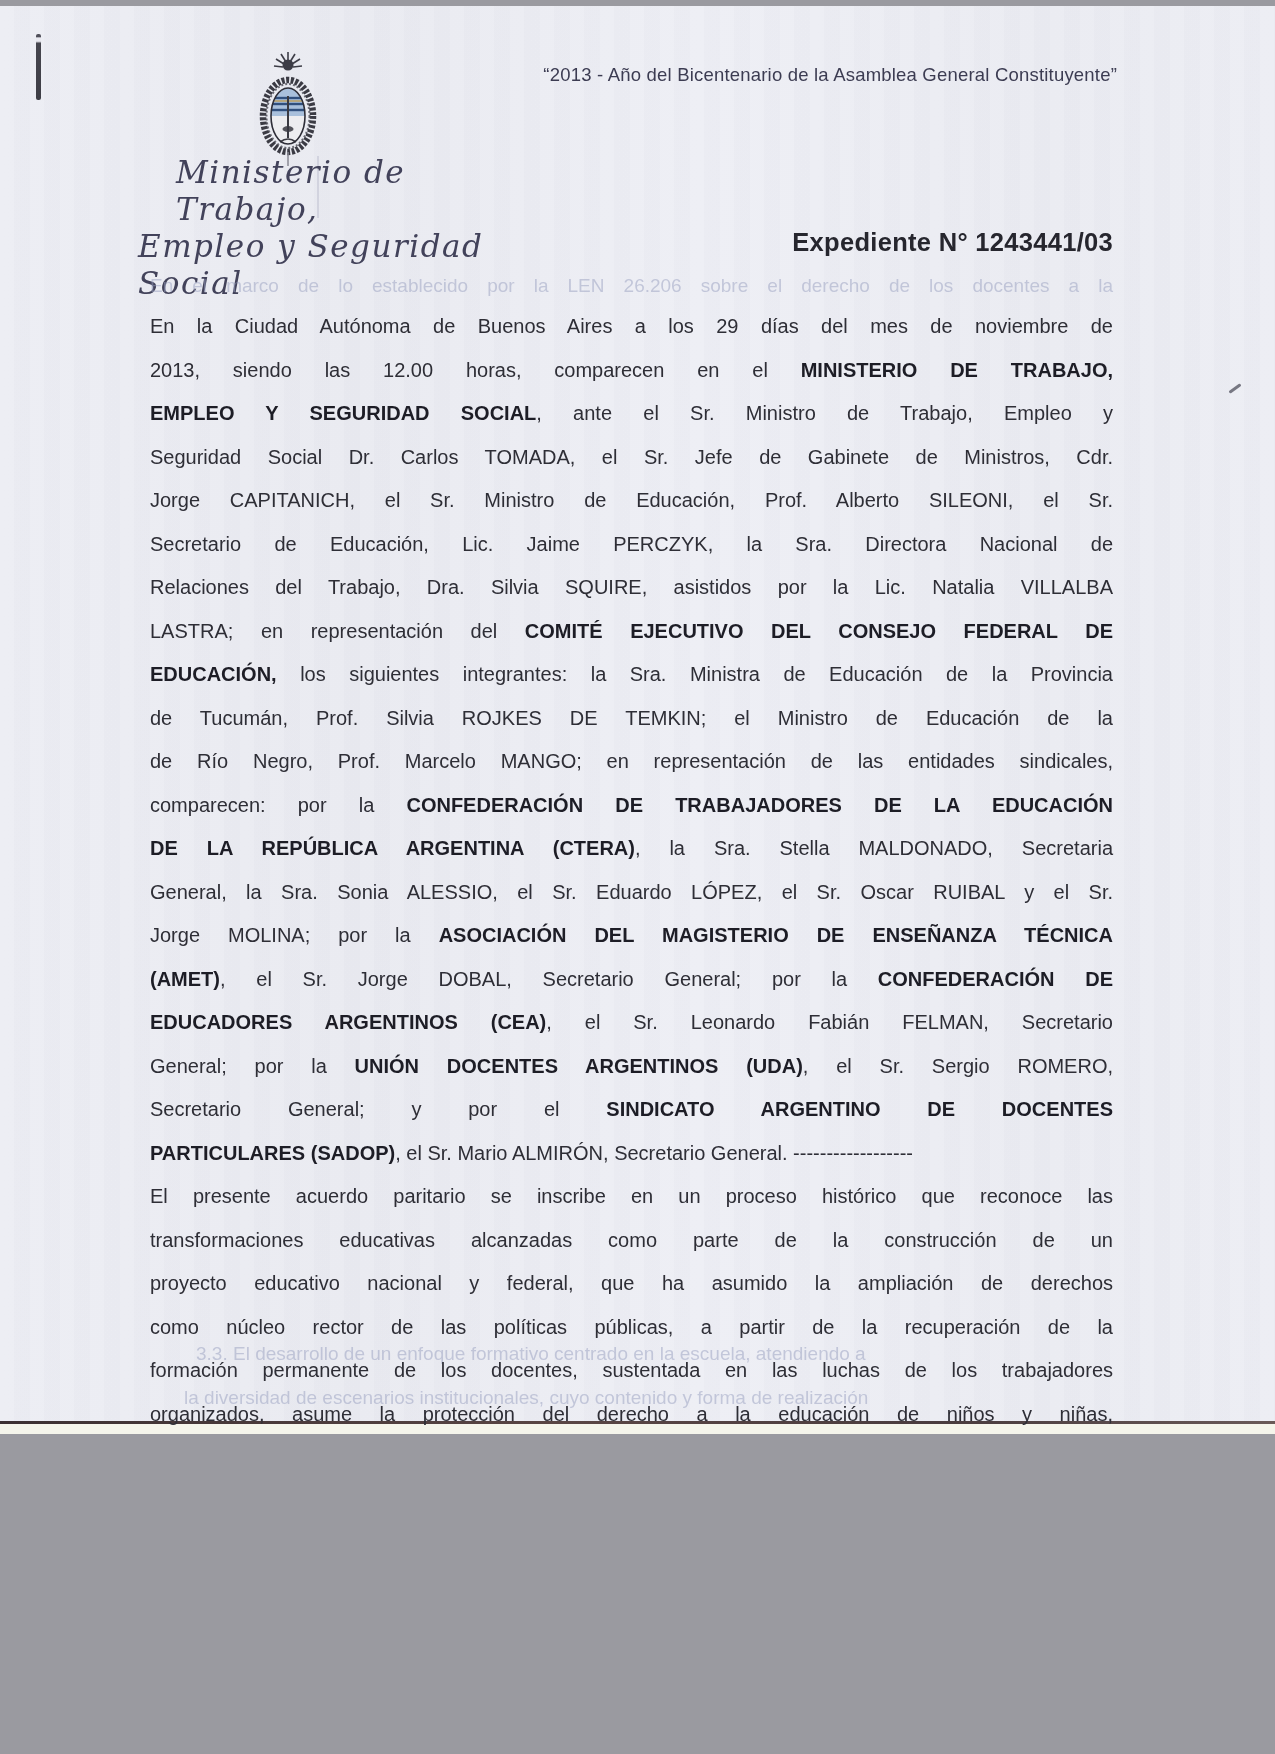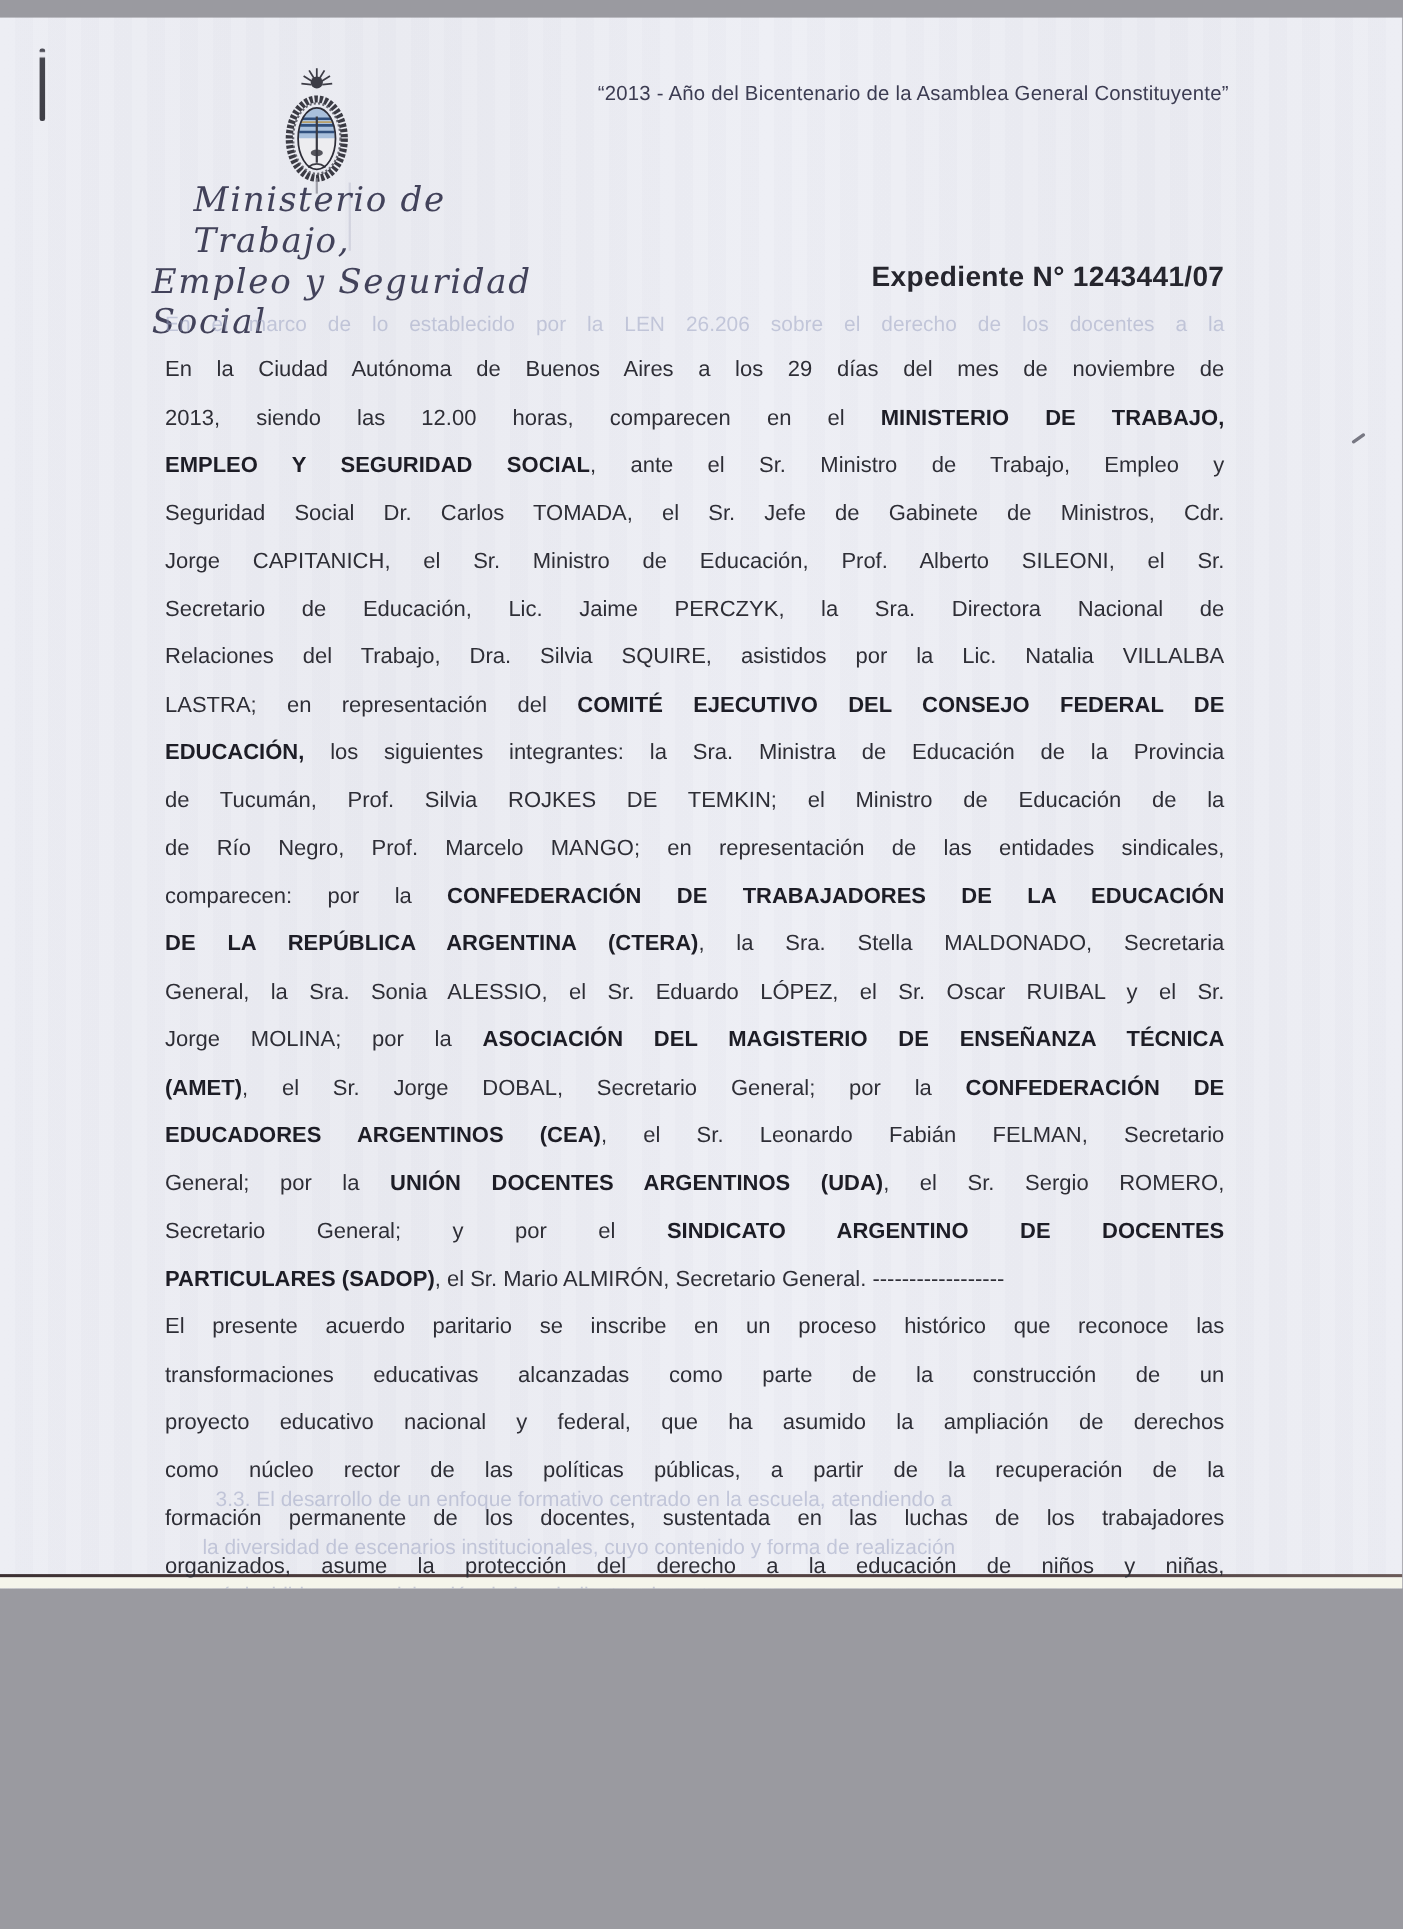--- a/index.html
+++ b/index.html
@@ -1,19 +1,19 @@
 <!DOCTYPE html>
 <html><head>
 <meta charset="utf-8">
 <style>
   html,body{margin:0;padding:0;background:#9a9aa0;}
   .page{
     position:relative;
     width:1275px;height:1428px;
-    margin:16px auto;
+    margin:6px auto;
     overflow:hidden;
     background:
       repeating-linear-gradient(90deg, rgba(255,255,255,0.025) 0 14px, rgba(90,90,130,0.02) 14px 30px),
       linear-gradient(90deg,#edeef4 0%,#eaebf1 28%,#eeeff5 55%,#ebecf2 82%,#edeef4 100%);
     font-family:"Liberation Sans","DejaVu Sans",sans-serif;
     color:#2e2e36;
   }
   
   .year-legend{
     position:absolute;top:58px;right:158px;
@@ -106,21 +106,21 @@
       <line x1="35" y1="102" x2="35" y2="116" stroke="#8a8a94" stroke-width="2" opacity=".75"></line>
     </svg>
   </div>
   <div class="stem-streak"></div>
 
   <div class="ministry">
     <div class="l1">Ministerio de Trabajo,</div>
     <div class="l2">Empleo y Seguridad Social</div>
   </div>
 
-  <div class="expediente">Expediente N° 1243441/07</div>
+  <div class="expediente">Expediente N° 1243441/03</div>
 
   <div class="ghost-layer">
       <div class="ghost-line justify-full" style="left: 150px; top: 266px; width: 963px;">En el marco de lo establecido por la LEN 26.206 sobre el derecho de los docentes a la</div>
       <div class="ghost-line" style="left: 196px; top: 1334px; text-align: center;">3.3. El desarrollo de un enfoque formativo centrado en la escuela, atendiendo a</div>
       <div class="ghost-line" style="left: 184px; top: 1378px;">la diversidad de escenarios institucionales, cuyo contenido y forma de realización</div>
       <div class="ghost-line" style="left: 174px; top: 1421px;">será decidida con participación de los sindicatos docentes</div>
       <div class="ghost-line" style="left: 190px; top: 1466px;">3.4. El proyecto contendrá un componente de autoevaluación institucional</div>
       <div class="ghost-line" style="left: 172px; top: 1510px;">formativa, integral y participativa</div>
     </div>
 

